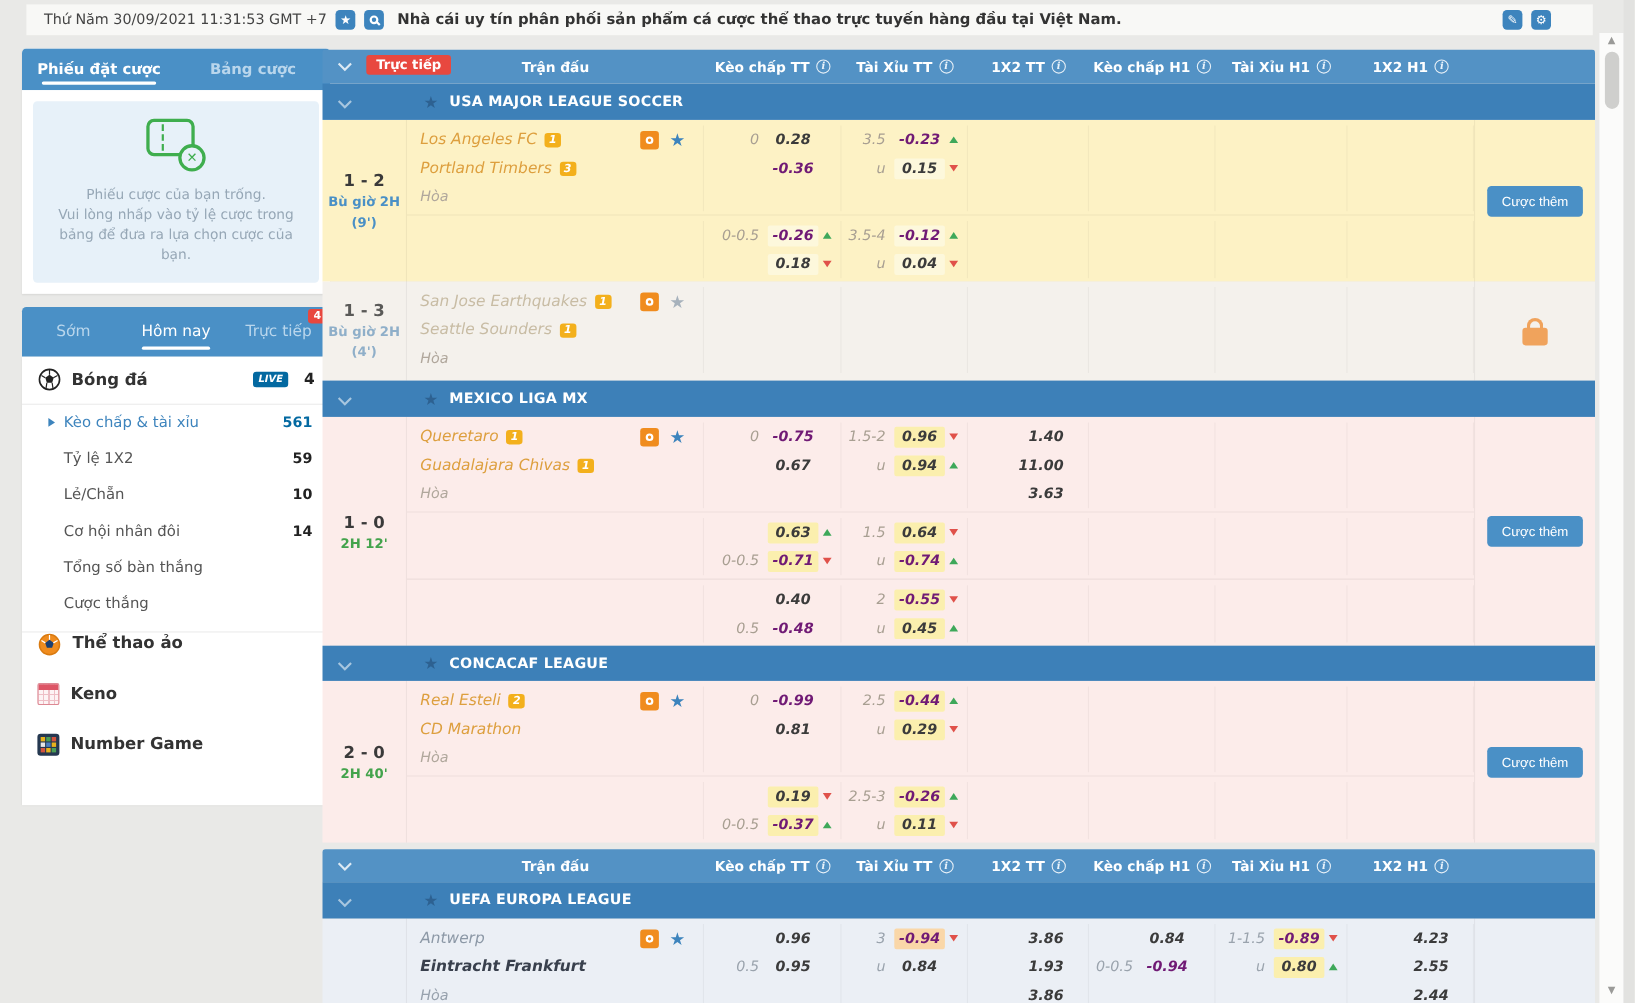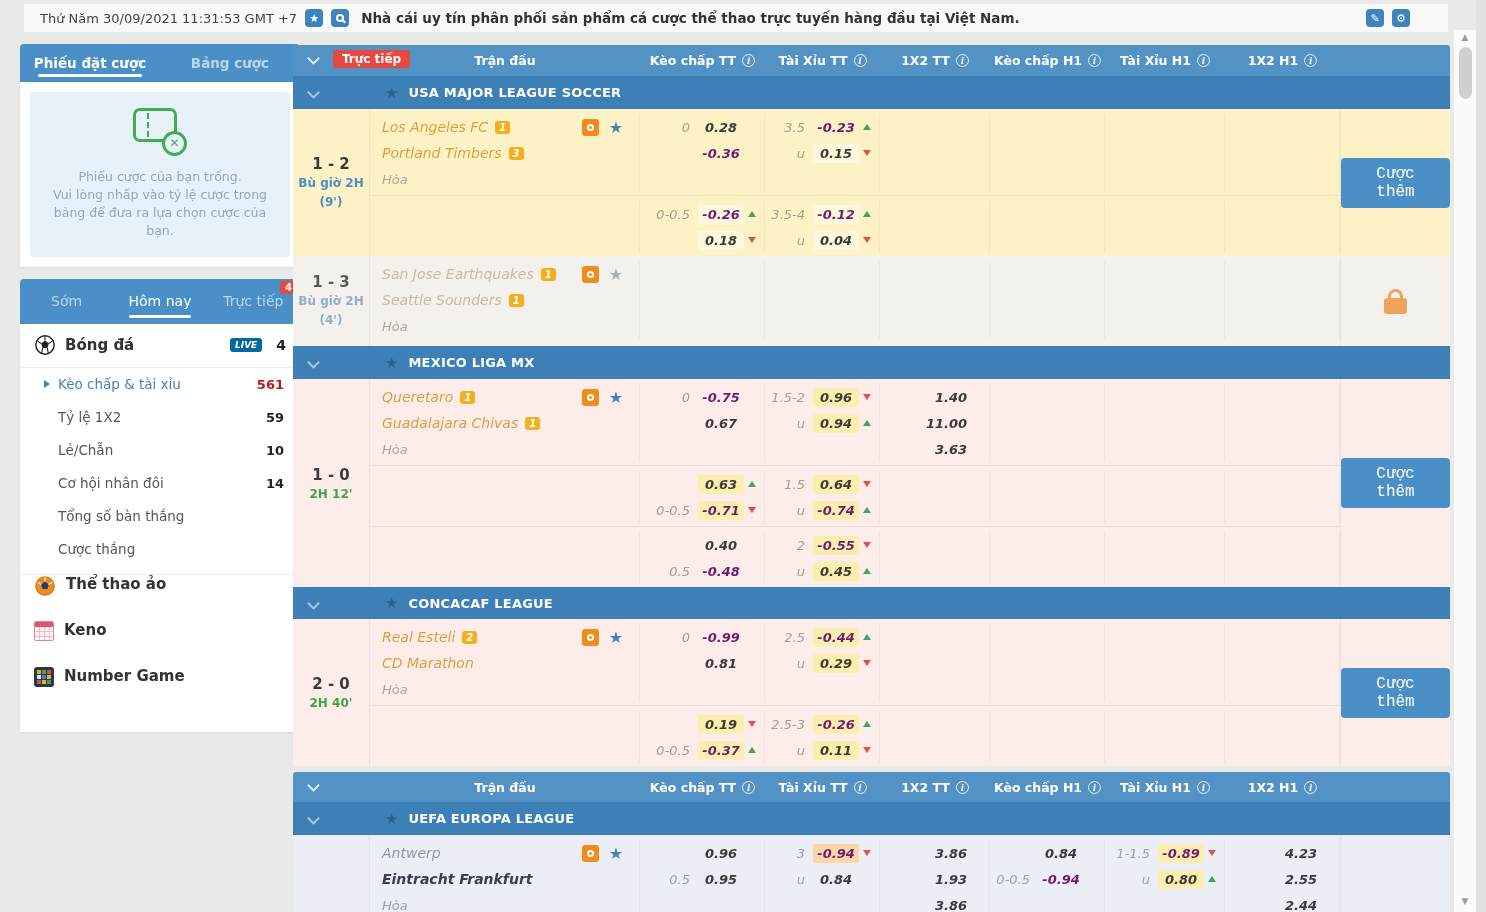--- a/index.html
+++ b/index.html
@@ -45,21 +45,21 @@
   .sport-list { background:#fff; height:408px; overflow:hidden; box-shadow:0 1px 2px rgba(0,0,0,.08); }
   .sport-head { height:44px; display:flex; align-items:center; padding:0 14px; border-bottom:1px solid #ececec; cursor:pointer; }
   .sport-head .lbl { font-size:15px; font-weight:700; color:#333; margin-left:9px; }
   .live-badge { background:#0369a1; color:#fff; font-size:9px; font-style:italic; font-weight:700; border-radius:3px; padding:2px 5px; margin-left:auto; }
   .sport-head .cnt { font-size:14px; font-weight:700; color:#222; margin-left:14px; }
   .mkt-item { height:33px; display:flex; align-items:center; padding:0 16px 0 38px; cursor:pointer; position:relative; }
   .mkt-item .lbl { font-size:13.5px; color:#555; }
   .mkt-item.active .lbl { color:#3d84bd; }
   .caret { position:absolute; left:24px; width:0; height:0; border-top:4px solid transparent; border-bottom:4px solid transparent; border-left:6px solid #3d84bd; }
   .mkt-item .cnt { margin-left:auto; font-size:13px; font-weight:700; color:#222; }
-  .mkt-item.active .cnt { color:#b91c1c; }
+  .mkt-item.active .cnt { color:#0369a1; }
   .games { border-top:1px solid #ececec; margin-top:8px; }
   .game-item { height:46px; display:flex; align-items:flex-start; padding:0 14px; cursor:pointer; }
   .game-item .lbl { font-size:15px; font-weight:700; color:#333; margin-left:10px; }
   .keno-ico { width:20px; height:20px; border:1px solid #dd8893; border-radius:2px; background:
       linear-gradient(#dd5566 0 5px, rgba(0,0,0,0) 5px),
       repeating-linear-gradient(90deg, rgba(0,0,0,0) 0 4px, #eebfc6 4px 5px),
       repeating-linear-gradient(rgba(0,0,0,0) 0 4px, #eebfc6 4px 5px);
       background-color:#fdf3f4; }
   .ng-ico { position:relative; width:20px; height:20px; background:#253850; border-radius:3px; }
   .ng-dot { position:absolute; left:3px; top:3px; width:4px; height:4px; background:#e8b21c;
@@ -84,21 +84,21 @@
   .score { font-size:15px; font-weight:700; color:#3a3a3a; }
   .period-blue { font-size:12px; font-weight:700; color:#4a90c6; text-align:center; line-height:1.3; }
   .period-green { font-size:12px; font-weight:700; color:#43a34c; }
   .muted .score { color:#5a5a58; }
   .muted .period-blue { color:#8fafc9; }
   .col-mid { width:970px; display:flex; flex-direction:column; }
   .sub { display:grid; grid-template-columns:270px 125px 115px 110px 115px 120px 115px; padding:5px 0 3px;font-style:italic; }
   .sub + .sub { border-top:1px solid rgba(0,0,0,.06); }
   .sub > div { border-right:1px solid rgba(0,0,0,.04); }
   .col-extra { width:110px; display:flex; align-items:center; justify-content:center; border-left:1px solid rgba(0,0,0,.05); }
-  .more-btn { background:#4a90c6; color:#fff; font-size:16px; font-family:Liberation Mono, monospace; border:none; border-radius:4px; padding:7px 13px; cursor:pointer; }
+  .more-btn { background:#4a90c6; color:#fff; font-size:12px; font-family:Liberation Sans, sans-serif; border:none; border-radius:4px; padding:7px 13px; cursor:pointer; }
 
   .tline { height:26px; display:flex; align-items:center; padding-left:12px; padding-right:16px; }
   .tname { font-size:14px; color:#dd9f3e; white-space:nowrap; }
   .card { background:#f3b01c; color:#fff; font-size:10px; font-weight:700; border-radius:3px; padding:1px 4px; margin-left:7px; }
   .liveico { width:17px; height:17px; background:#f08c1e; border-radius:3px; display:flex; align-items:center; justify-content:center; margin-left:auto; cursor:pointer; }
   .liveico span { width:7px; height:7px; border:2px solid #fff; border-radius:50%; }
   .fav { color:#3d84bd; font-size:16px; margin-left:10px; cursor:pointer; }
   .draw { font-size:13px; color:#b0a79c; }
 
   .oline { height:26px; display:flex; align-items:center; justify-content:flex-end; padding-right:8px; }

